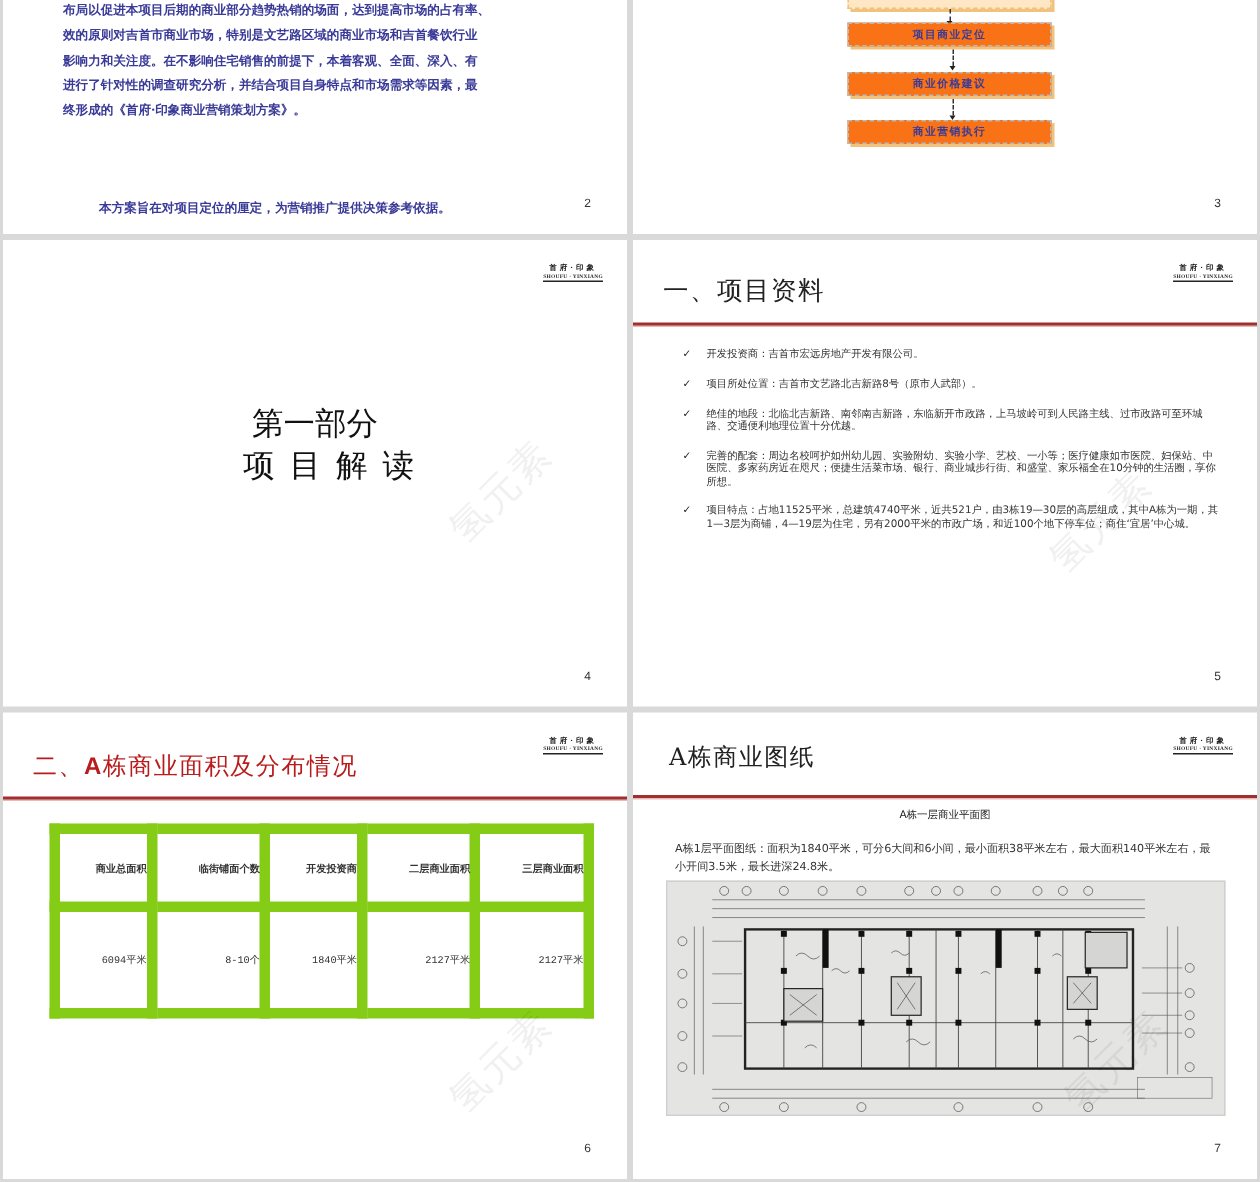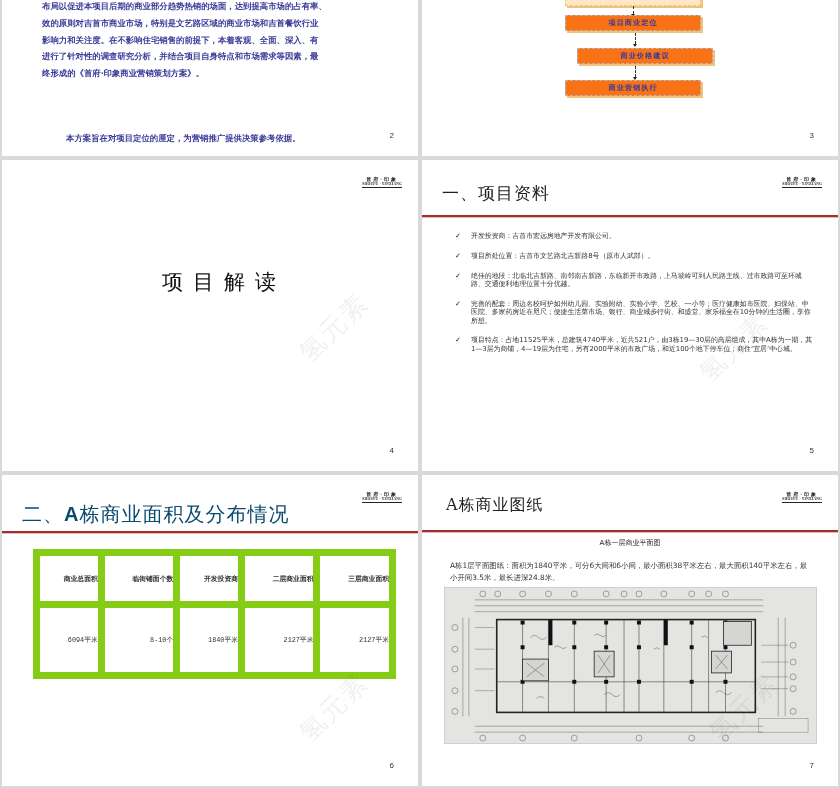--- a/index.html
+++ b/index.html
@@ -39,21 +39,21 @@
   .s4-title { position: absolute; left: 0; right: 0; top: 108px; text-align: center; font-size: 21px; line-height: 28px; color: #111; font-family: "DejaVu Sans", sans-serif; }
   .s4-title .l2 { letter-spacing: 10px; padding-left: 28px; }
 
   
   .slide-title { position: absolute; left: 20px; top: 22px; font-size: 17px; color: #222; font-family: "DejaVu Sans", sans-serif; letter-spacing: 1px; }
   .bullets { position: absolute; left: 33px; top: 72px; width: 360px; list-style: none; }
   .bullets li { position: relative; padding-left: 16px; font-size: 6.9px; line-height: 8.4px; color: #333; margin-bottom: 11.4px; font-family: "DejaVu Sans", sans-serif; }
   .bullets li .chk { position: absolute; left: 0; top: 0; font-size: 7px; color: #222; }
 
   
-  .s6-title { position: absolute; left: 20px; top: 26px; font-size: 20px; color: #0c4a6e; font-family: "DejaVu Sans", sans-serif; letter-spacing: 1px; }
+  .s6-title { position: absolute; left: 20px; top: 26px; font-size: 16px; color: #b91c1c; font-family: "DejaVu Sans", sans-serif; letter-spacing: 1px; }
   .s6-title b { font-family: "Liberation Sans", sans-serif; font-weight: bold; }
   .area-table { position: absolute; left: 31px; top: 74px; width: 363px; height: 123px; border-collapse: collapse; border: 1.4px solid #222; }
   .area-table th, .area-table td { border: 7px solid #84cc16; text-align: right; font-size: 6.8px; color: #333; font-family: Liberation Mono, monospace; }
   .area-table th { height: 52px; font-weight: bold; }
   .area-table td { height: 71px; font-weight: normal; }
 
   
   .s7-title { position: absolute; left: 24px; top: 20px; font-size: 16px; color: #222; font-family: "DejaVu Serif", serif; letter-spacing: 1px; }
   .s7-sub { position: absolute; left: 0; right: 0; top: 63px; text-align: center; font-size: 7px; color: #222; font-family: "DejaVu Sans", sans-serif; }
   .s7-desc { position: absolute; left: 28px; width: 364px; top: 85px; text-align: left; font-size: 7.4px; line-height: 12px; color: #333; font-family: "DejaVu Sans", sans-serif; }
@@ -73,32 +73,33 @@
   </div>
   <div class="s2-summary">本方案旨在对项目定位的厘定，为营销推广提供决策参考依据。</div>
   <div class="page-num">2</div>
 </div>
 
 <div class="slide" id="s3">
   <div class="flow-box top"></div>
   <div class="flow-arrow" style="top:6px;height:8px;"></div>
   <div class="flow-box" style="top:15px;">项目商业定位</div>
   <div class="flow-arrow" style="top:33px;height:11px;left:213px;"></div>
-  <div class="flow-box" style="top:48px;margin-left:12px;">商业价格建议</div>
+  <div class="flow-box" style="top:48px;">商业价格建议</div>
   <div class="flow-arrow" style="top:66px;height:11px;left:213px;"></div>
   <div class="flow-box" style="top:80px;">商业营销执行</div>
   <div class="page-num">3</div>
 </div>
 
 <div class="slide" id="s4">
   <div class="brand">
     <span class="cn">首府·印象</span>
     <span class="en">SHOUFU · YINXIANG</span>
   </div>
   <div class="s4-title">
+    <div>第一部分</div>
     <div class="l2">项目解读</div>
   </div>
   <div class="watermark" style="left:290px;top:150px;">氢元素</div>
   <div class="page-num">4</div>
 </div>
 
 <div class="slide" id="s5">
   <div class="slide-title">一、项目资料</div>
   <div class="brand">
     <span class="cn">首府·印象</span>

